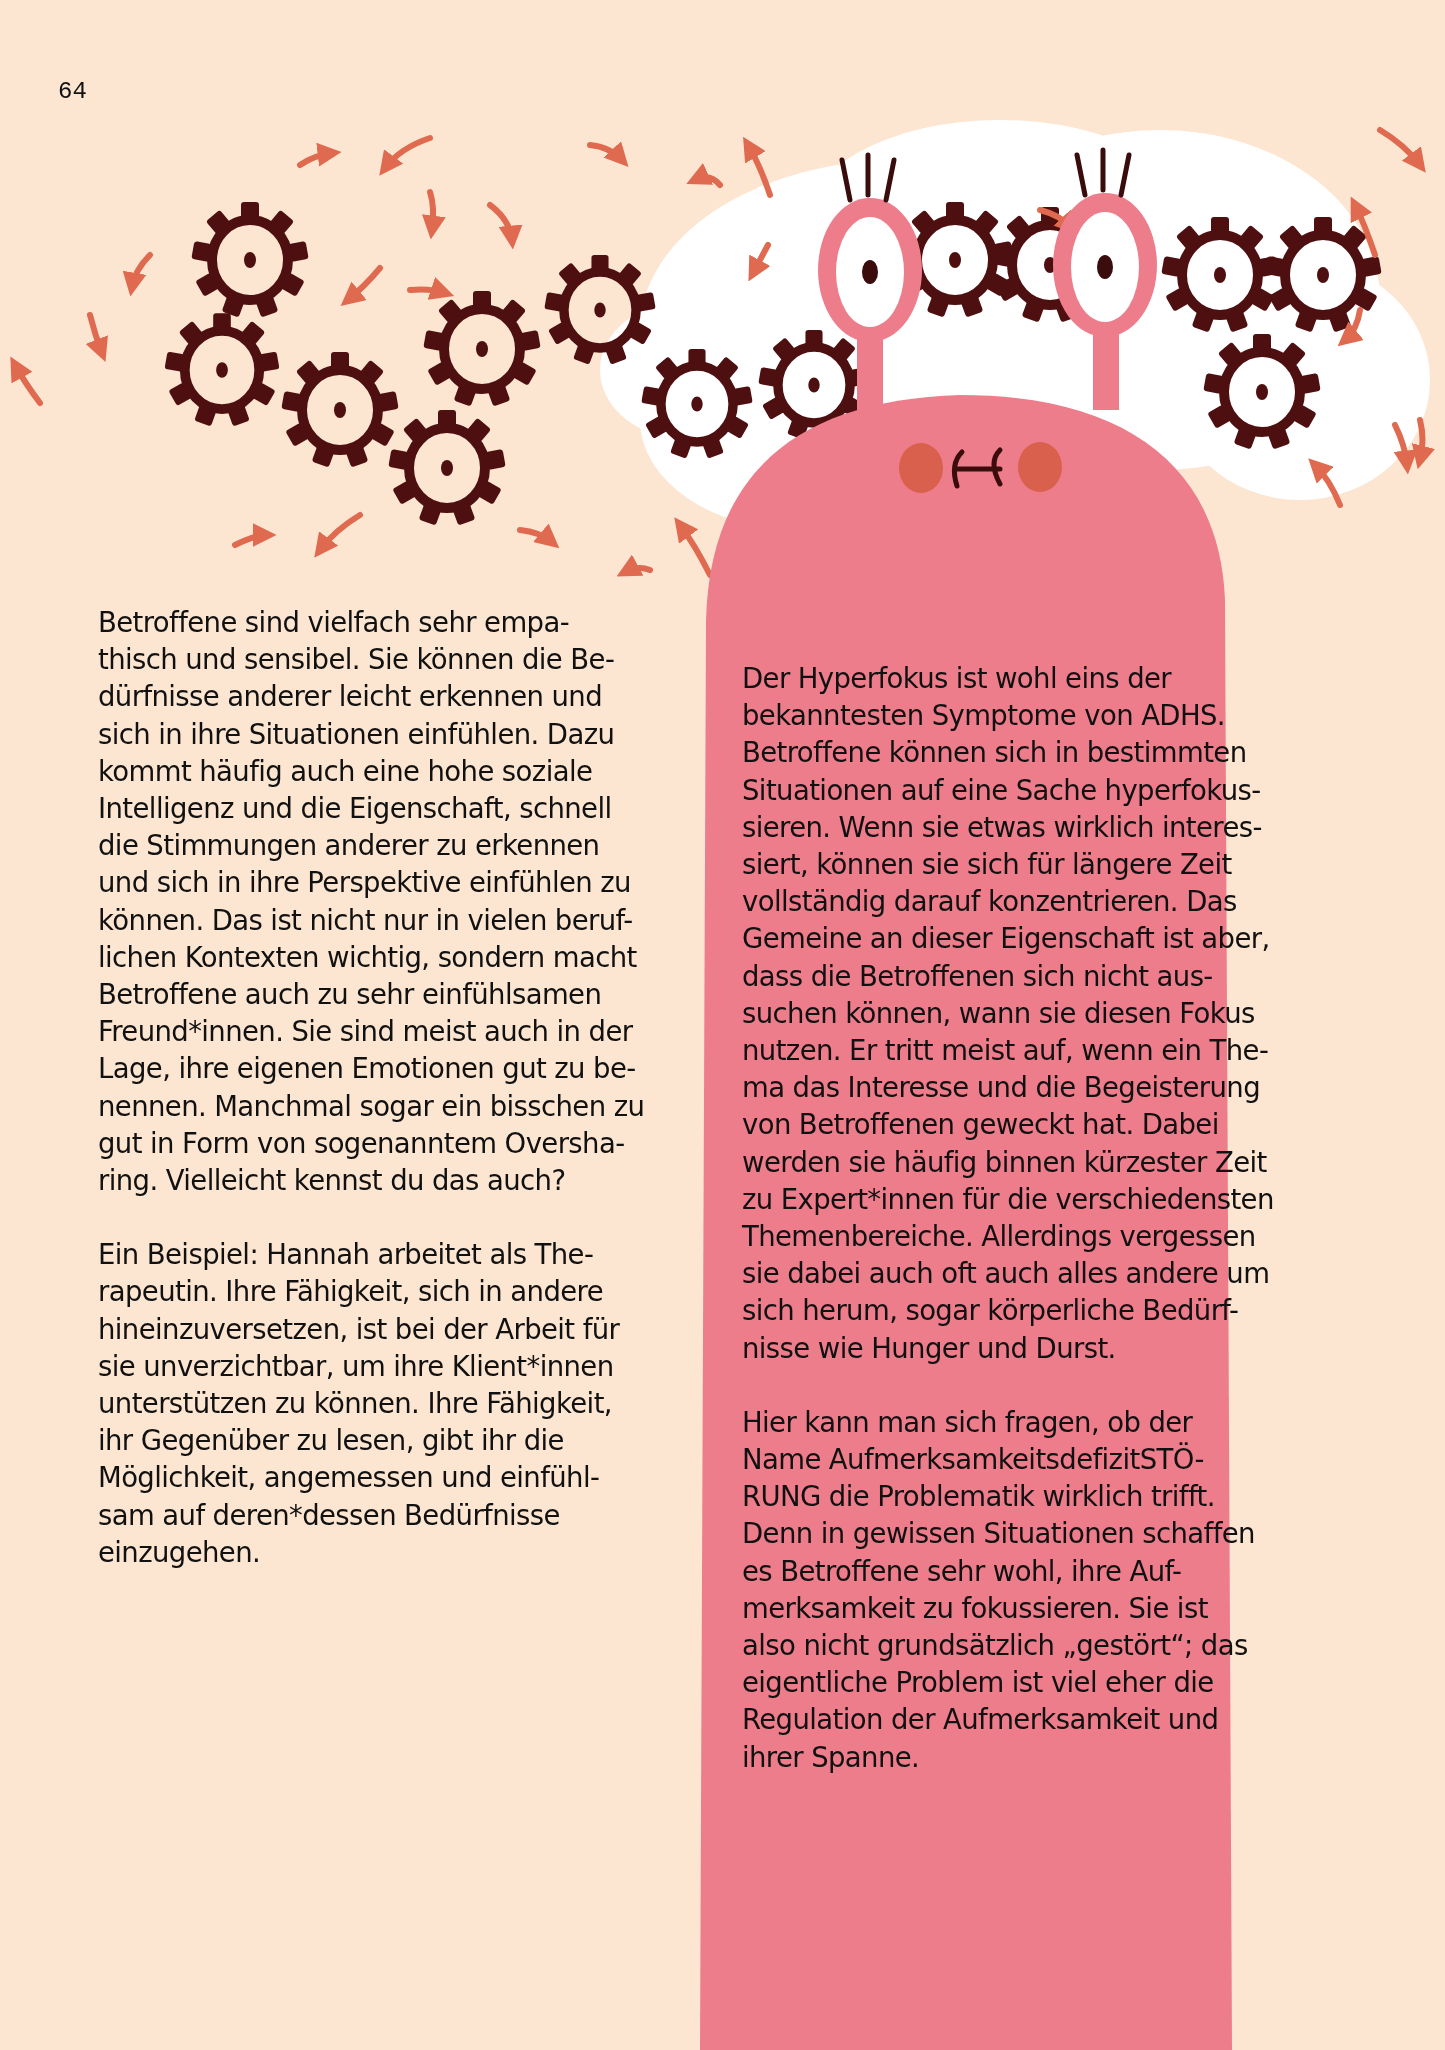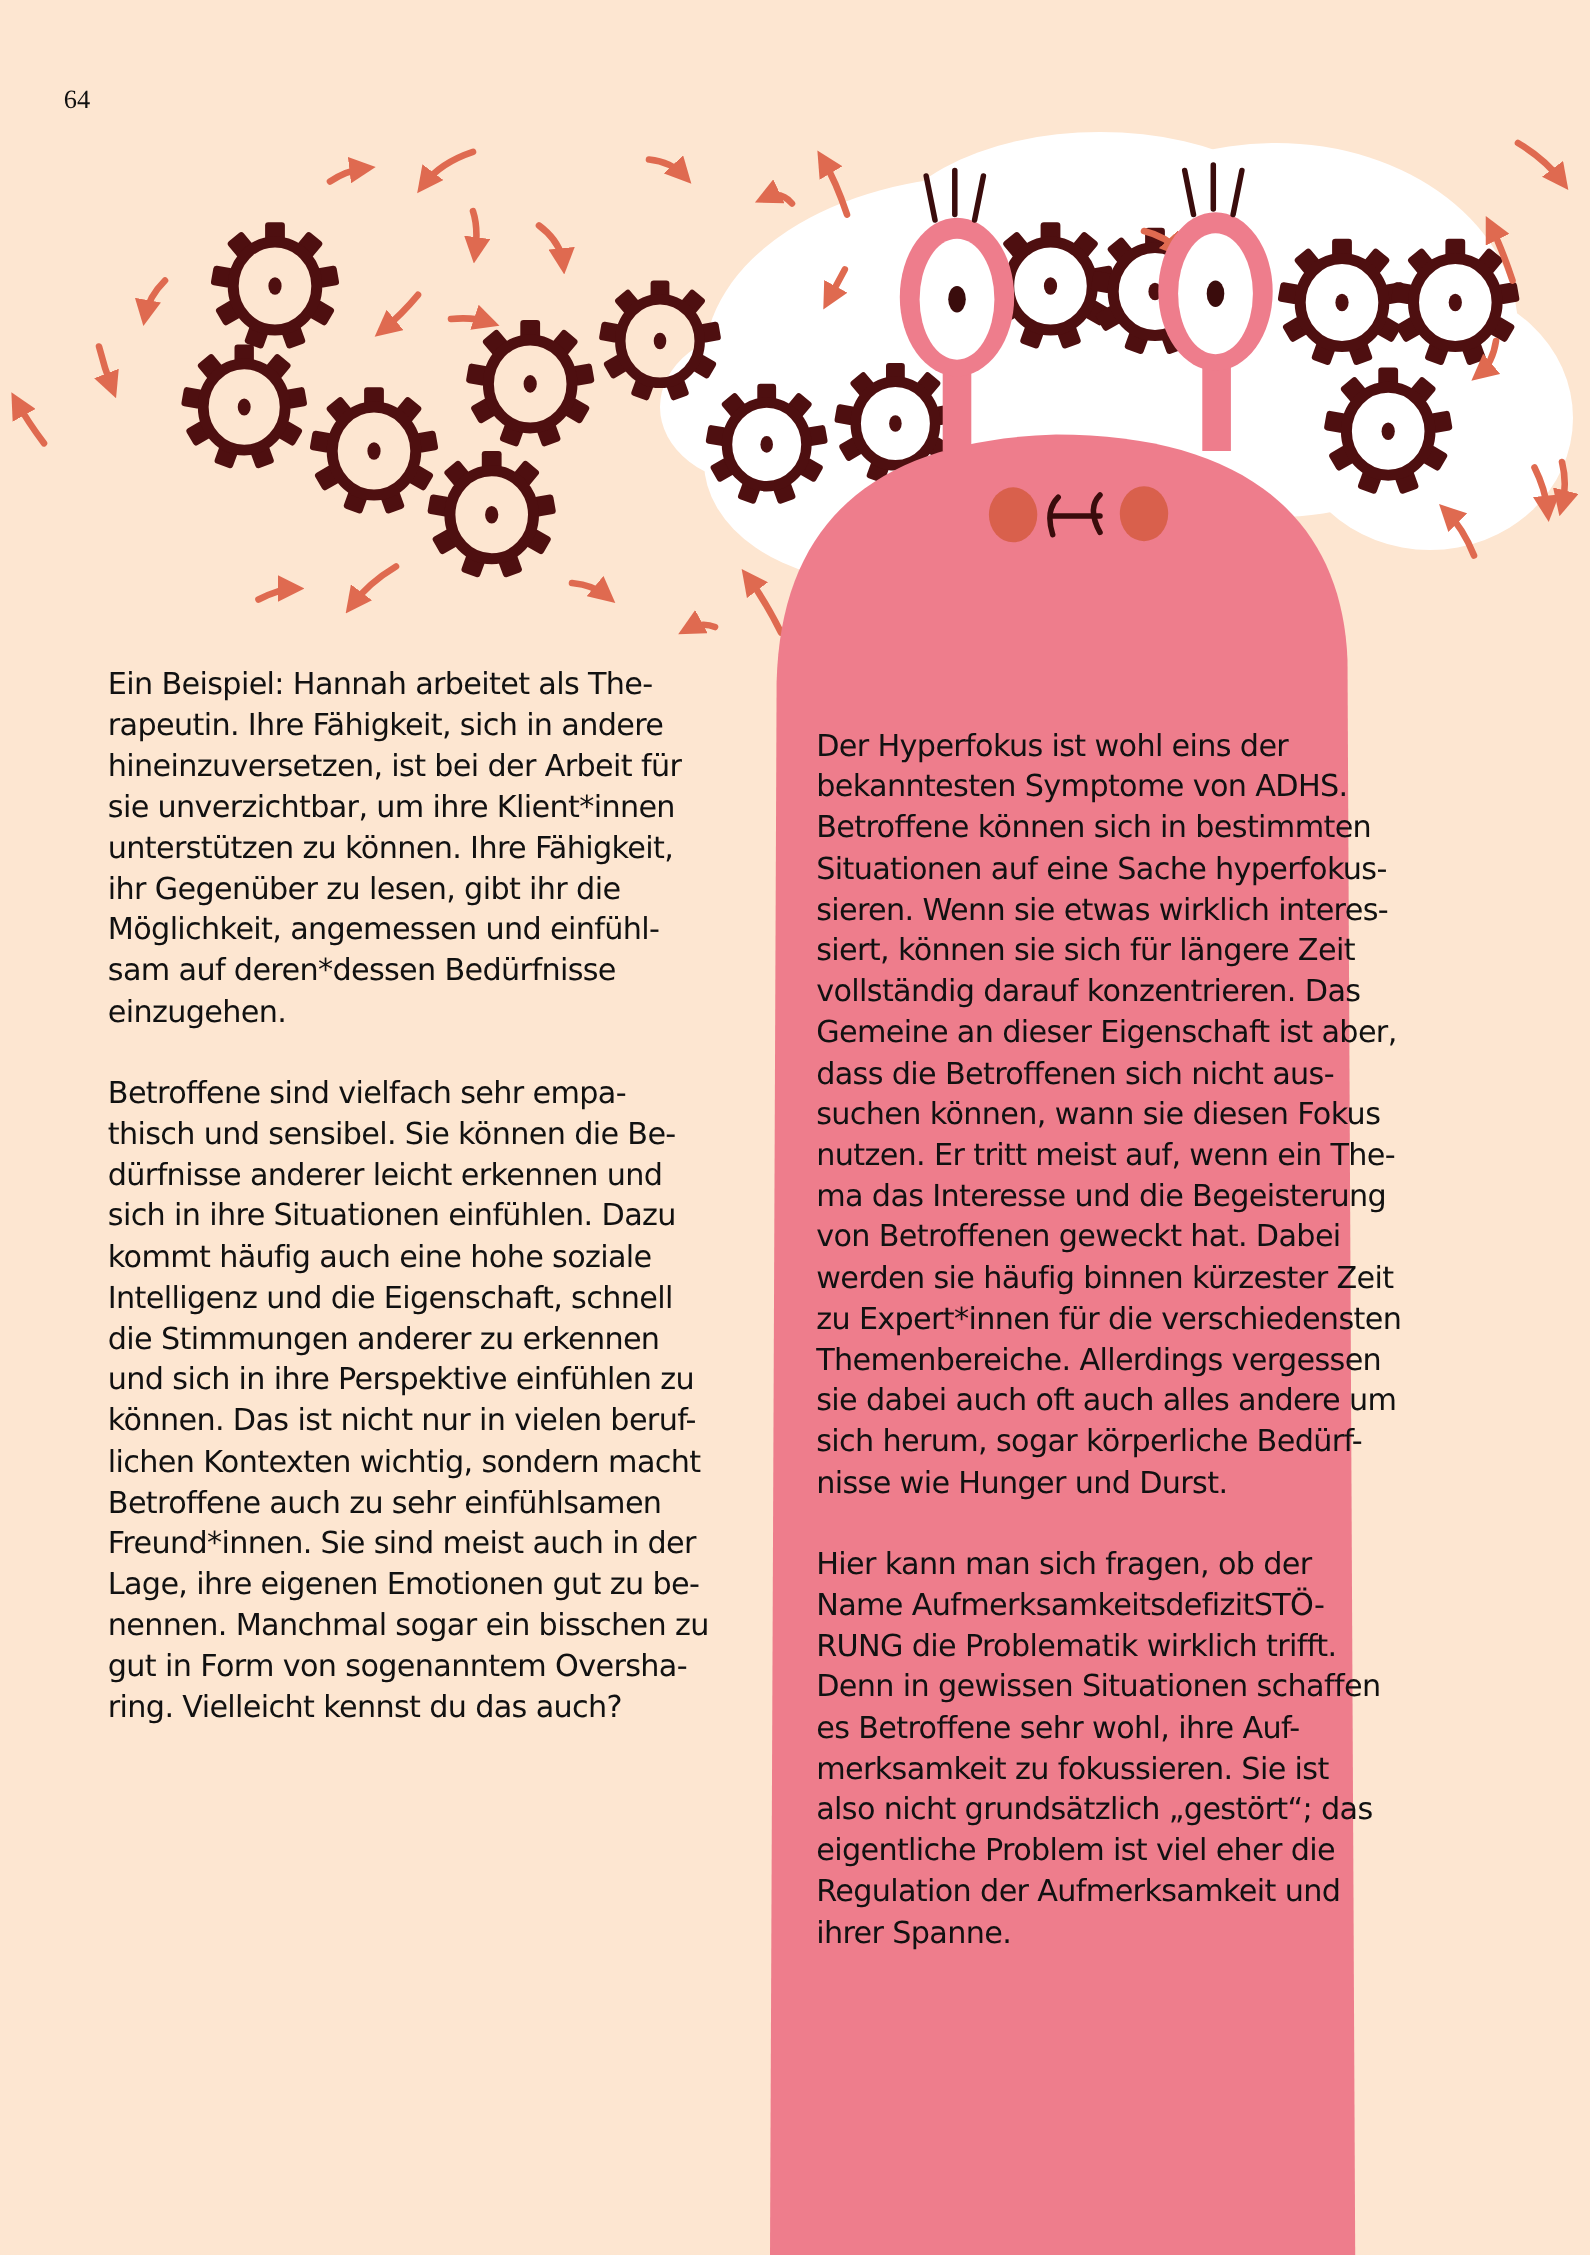--- a/index.html
+++ b/index.html
@@ -5,21 +5,21 @@
     html, body { margin: 0; padding: 0; }
     body {
       width: 1445px; height: 2050px;
       background: #fde6d1;
       position: relative; overflow: hidden;
       font-family: "DejaVu Sans", sans-serif;
       color: #111;
     }
     .page-number {
       position: absolute; left: 58px; top: 78px;
-      font-size: 24px; font-family: Liberation Serif, serif;
+      font-size: 24px; font-family: Liberation Mono, monospace;
     }
     svg.illus { position: absolute; left: 0; top: 0; }
     .col { position: absolute; }
     .col-left { left: 98px; top: 604px; width: 600px; }
     .col-right { left: 742px; top: 660px; width: 600px; }
     h2 {
       margin: 0; font-family: "DejaVu Sans", sans-serif; font-weight: bold;
       font-size: 33px; line-height: 46px; letter-spacing: 1.5px;
     }
     .col-left h2 { margin-bottom: 50px; }
@@ -132,45 +132,45 @@
 
     <ellipse cx="921" cy="468" rx="22" ry="25" fill="#d9604c"></ellipse>
     <ellipse cx="1040" cy="467" rx="22" ry="25" fill="#d9604c"></ellipse>
     <path d="M962,452 q-12,12 -5,34 M1000,450 q-12,12 0,34 M958,469 L1000,469" stroke="#3a0c0c" stroke-width="5" fill="none" stroke-linecap="round"></path>
   </g>
 </svg>
 
 <div class="page-number">64</div>
 
 <section class="col col-left">
-  <p>Ein Beispiel: Hannah arbeitet als The-
-rapeutin. Ihre Fähigkeit, sich in andere
-hineinzuversetzen, ist bei der Arbeit für
-sie unverzichtbar, um ihre Klient*innen
-unterstützen zu können. Ihre Fähigkeit,
-ihr Gegenüber zu lesen, gibt ihr die
-Möglichkeit, angemessen und einfühl-
-sam auf deren*dessen Bedürfnisse
-einzugehen.</p>
   <p>Betroffene sind vielfach sehr empa-
 thisch und sensibel. Sie können die Be-
 dürfnisse anderer leicht erkennen und
 sich in ihre Situationen einfühlen. Dazu
 kommt häufig auch eine hohe soziale
 Intelligenz und die Eigenschaft, schnell
 die Stimmungen anderer zu erkennen
 und sich in ihre Perspektive einfühlen zu
 können. Das ist nicht nur in vielen beruf-
 lichen Kontexten wichtig, sondern macht
 Betroffene auch zu sehr einfühlsamen
 Freund*innen. Sie sind meist auch in der
 Lage, ihre eigenen Emotionen gut zu be-
 nennen. Manchmal sogar ein bisschen zu
 gut in Form von sogenanntem Oversha-
 ring. Vielleicht kennst du das auch?</p>
+  <p>Ein Beispiel: Hannah arbeitet als The-
+rapeutin. Ihre Fähigkeit, sich in andere
+hineinzuversetzen, ist bei der Arbeit für
+sie unverzichtbar, um ihre Klient*innen
+unterstützen zu können. Ihre Fähigkeit,
+ihr Gegenüber zu lesen, gibt ihr die
+Möglichkeit, angemessen und einfühl-
+sam auf deren*dessen Bedürfnisse
+einzugehen.</p>
 </section>
 
 <section class="col col-right">
   <p>Der Hyperfokus ist wohl eins der
 bekanntesten Symptome von ADHS.
 Betroffene können sich in bestimmten
 Situationen auf eine Sache hyperfokus-
 sieren. Wenn sie etwas wirklich interes-
 siert, können sie sich für längere Zeit
 vollständig darauf konzentrieren. Das

